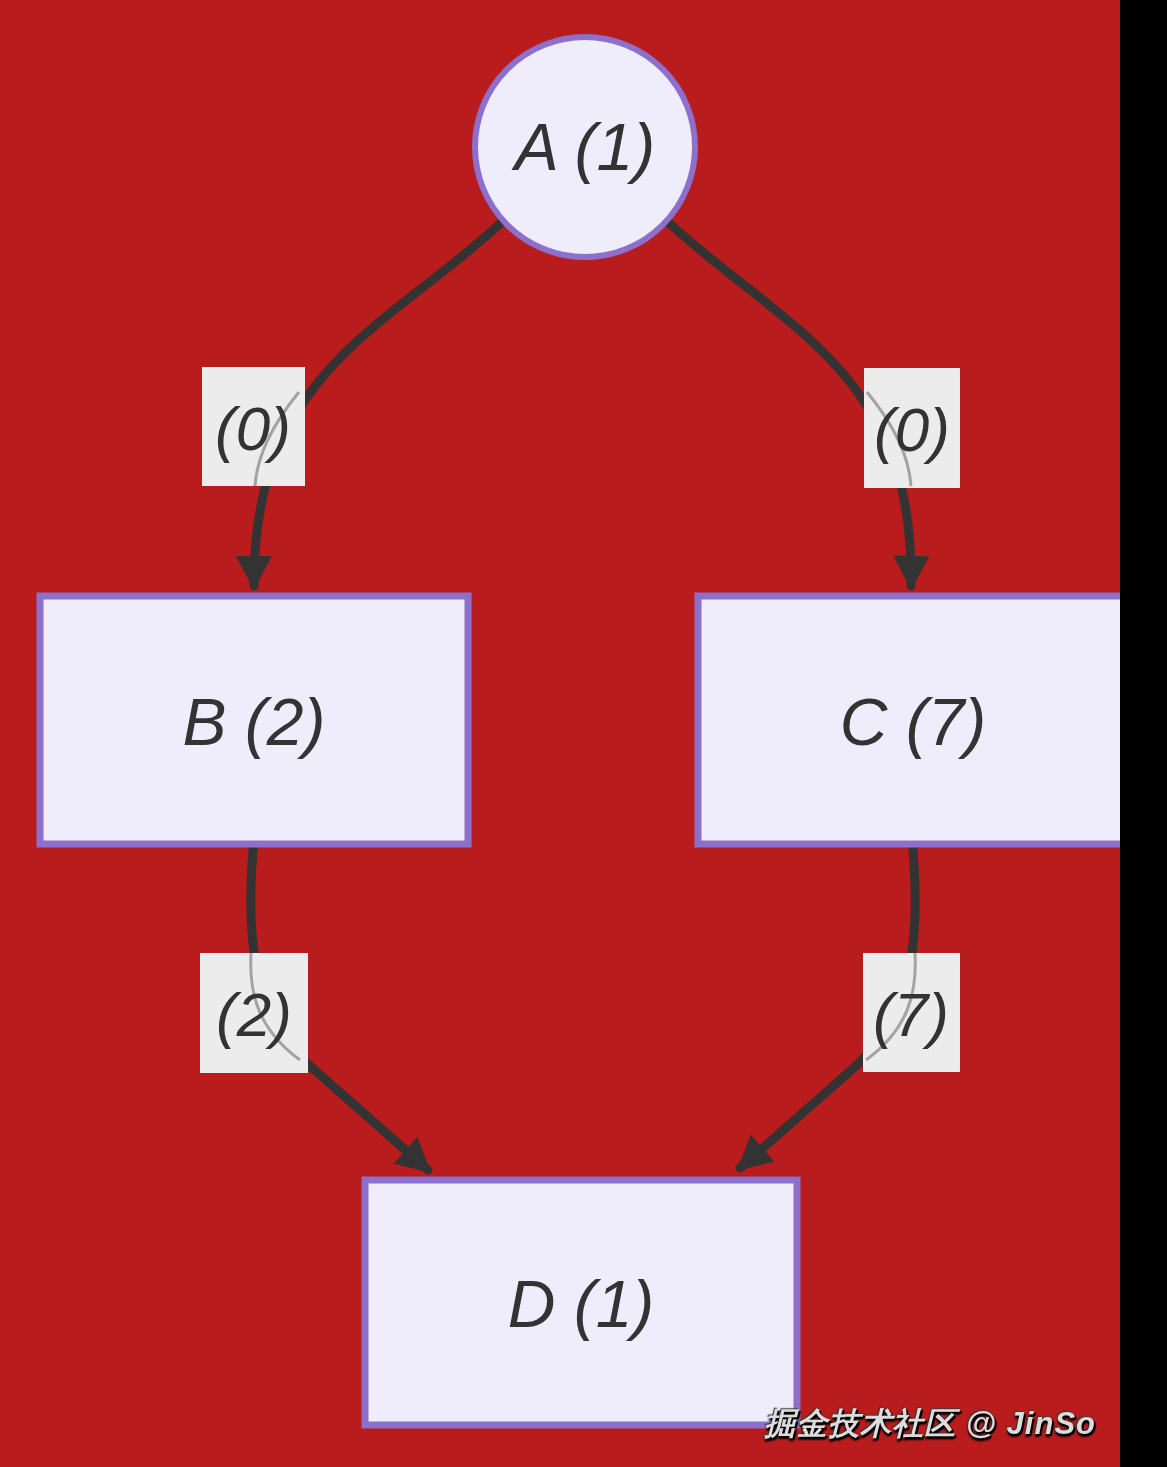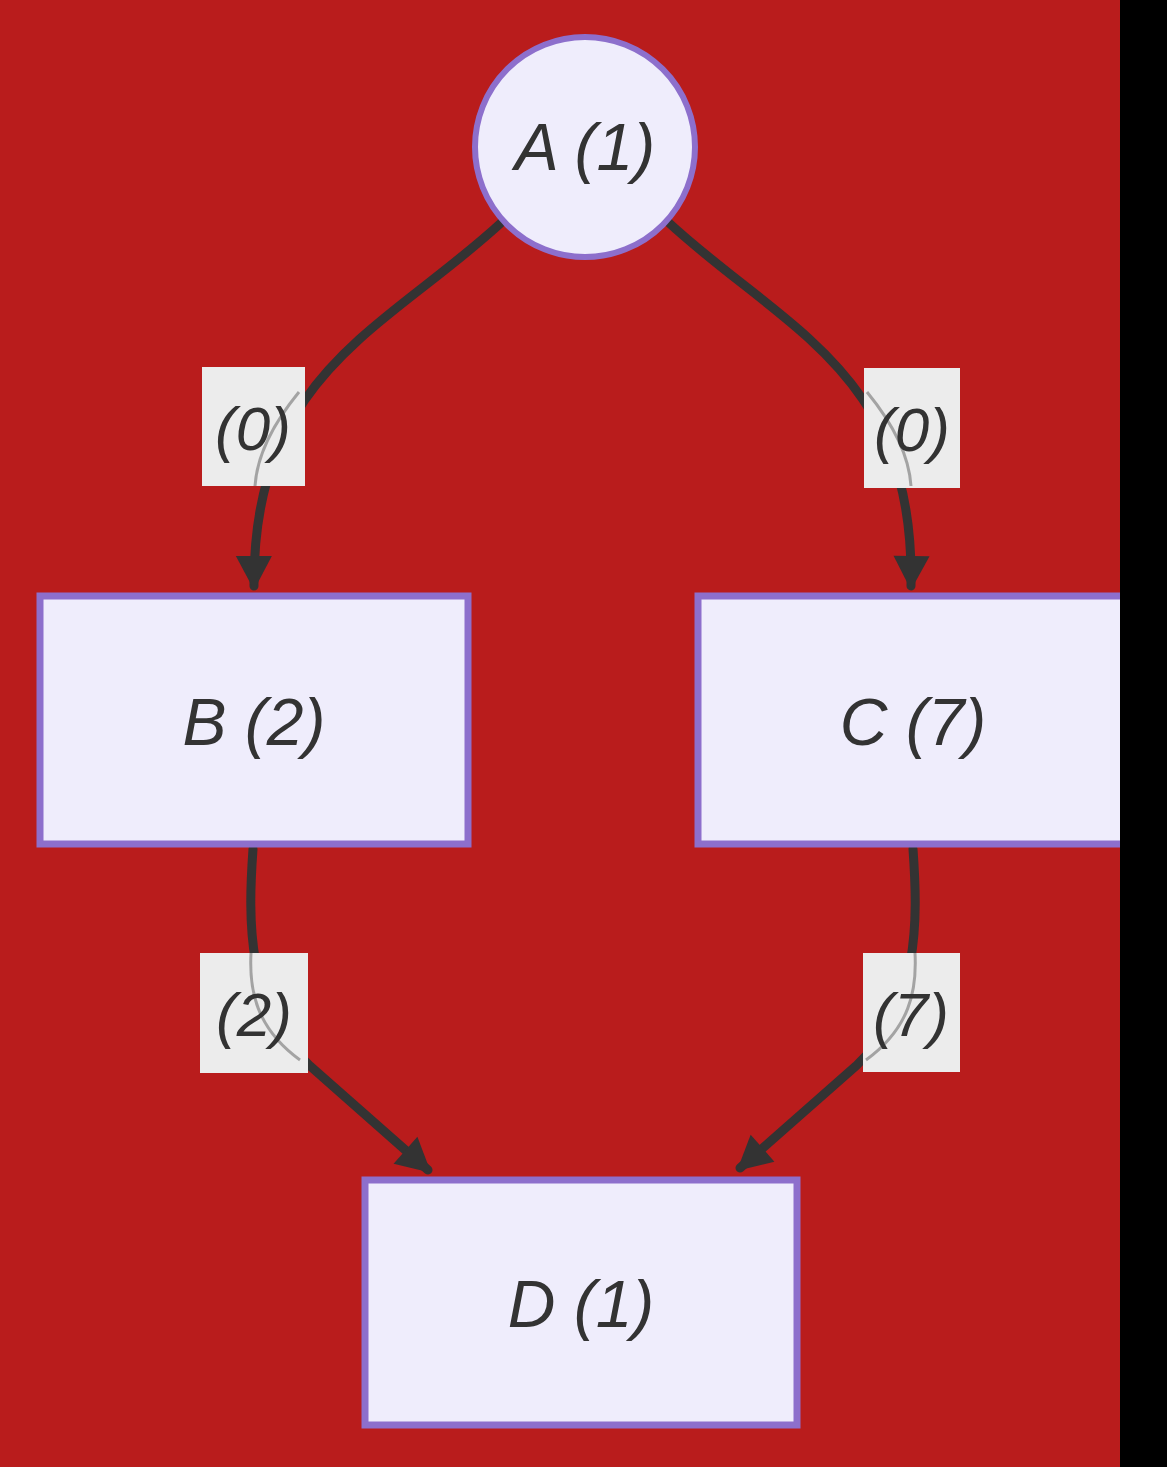--- a/index.html
+++ b/index.html
@@ -81,13 +81,14 @@
     </g>
 
     <g>
       <text class="edge-label-text" x="253" y="428" dominant-baseline="central" fill="#333333">(0)</text>
       <text class="edge-label-text" x="912" y="429" dominant-baseline="central" fill="#333333">(0)</text>
       <text class="edge-label-text" x="254" y="1014" dominant-baseline="central" fill="#333333">(2)</text>
       <text class="edge-label-text" x="911" y="1014" dominant-baseline="central" fill="#333333">(7)</text>
     </g>
   </svg>
 
+  <div id="watermark">掘金技术社区 @ JinSo</div>
 </div>
 
 </body></html>

